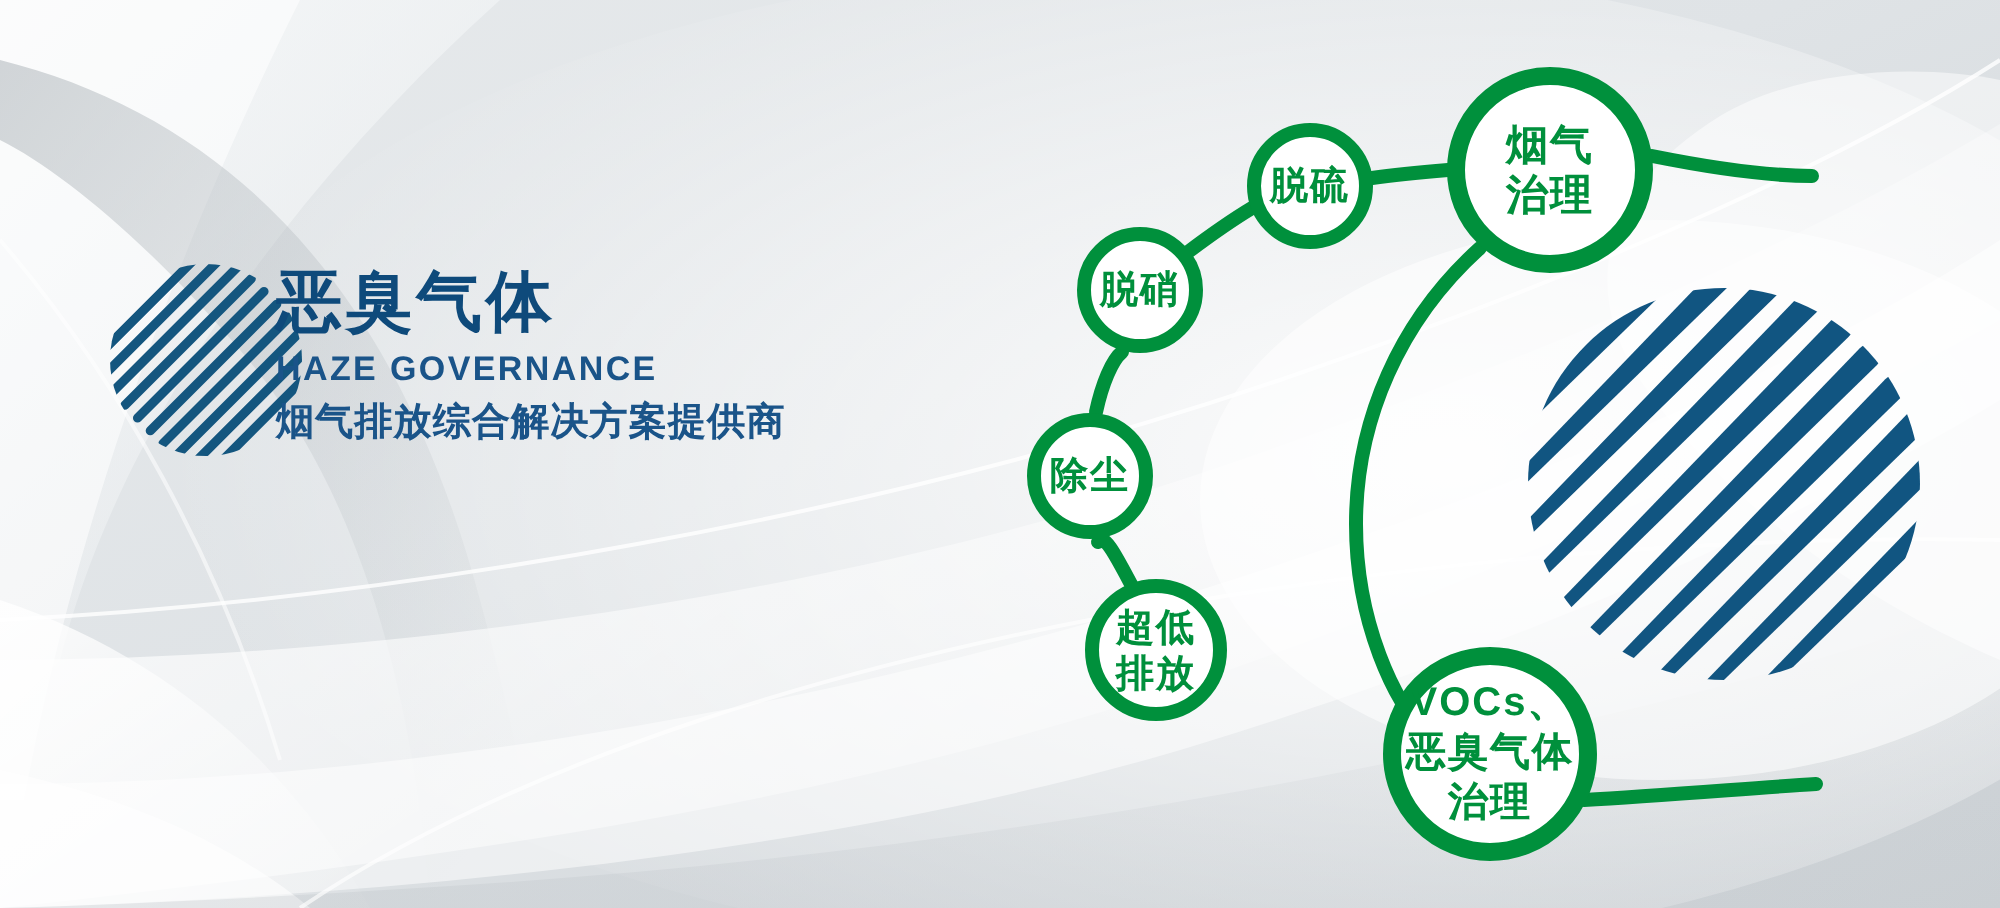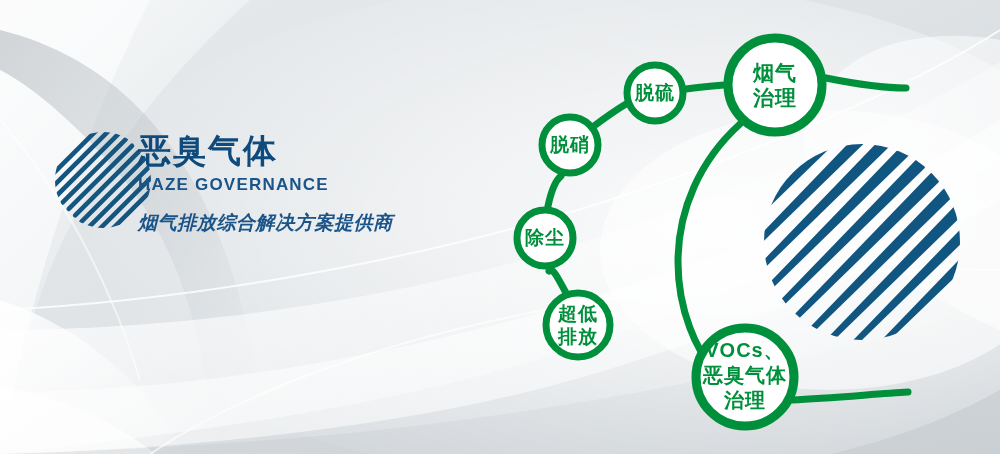--- a/index.html
+++ b/index.html
@@ -35,22 +35,21 @@
     letter-spacing:1.2px;
     white-space:nowrap;
   }
   #headline .title-sub{
     font-size:19px;
     line-height:26px;
     font-weight:bold;
     color:#1a5489;
     letter-spacing:0.6px;
     white-space:nowrap;
-    margin-top:12px;
-    font-style:italic;
+    margin-top:1px;
   }
 
   
   .node-label{
     fill:#00903c;
     font-family:"Liberation Sans","DejaVu Sans",sans-serif;
     font-weight:bold;
     text-anchor:middle;
     dominant-baseline:middle;
   }

